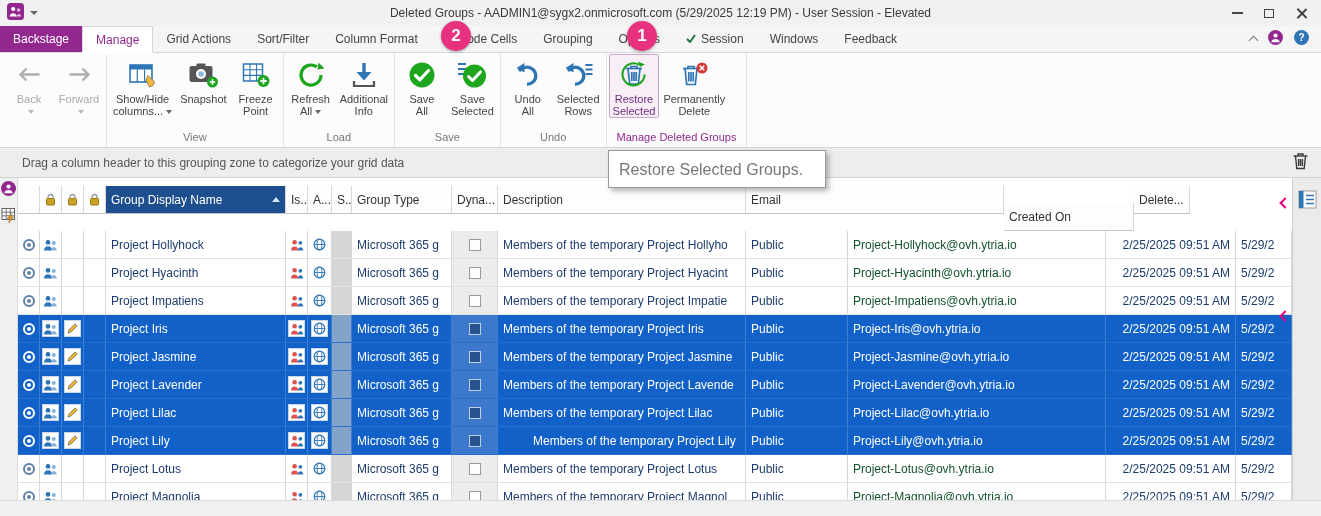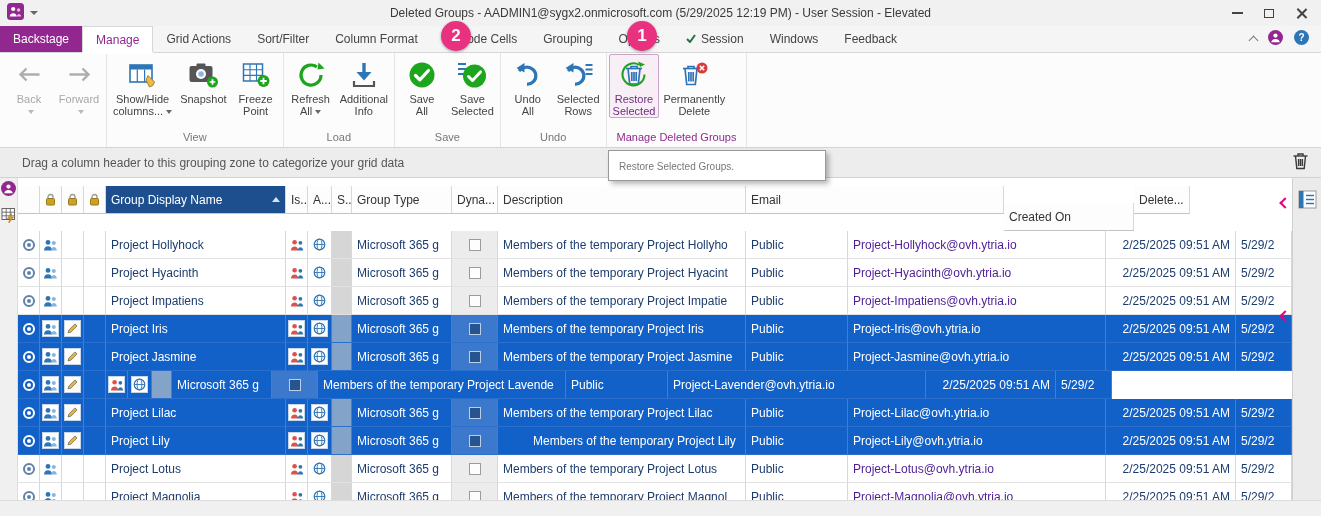--- a/index.html
+++ b/index.html
@@ -50,21 +50,21 @@
   .badge.b2{left:441px;top:21px}
   .badge.b1{left:627px;top:21px}
 
   
   .groupzone{position:absolute;top:148px;left:0;right:0;height:30px;background:#ededee;border-bottom:1px solid #d2d2d2;display:flex;align-items:center;padding:0 8px 0 22px;font-size:12px;color:#555}
   .gz-trash{margin-left:auto;display:flex;align-items:center;padding-right:4px}
 
   
   .tooltip{position:absolute;left:608px;top:150px;width:218px;background:#fff;border:1px solid #999;box-shadow:3px 3px 5px rgba(0,0,0,.28);z-index:70;padding:6px 10px 8px;font-size:12px}
   .tooltip-title{font-weight:bold;color:#1f1f1f;white-space:nowrap}
-  .tooltip-body{color:#777;margin-top:4px;font-size:10px}
+  .tooltip-body{color:#777;margin-top:4px;font-size:16px}
 
   
   .left-strip{position:absolute;left:0;top:178px;width:18px;height:322px;background:#f1f0f1;border-right:1px solid #ddd;display:flex;flex-direction:column;align-items:center;gap:6px;padding-top:3px}
   .right-strip{position:absolute;left:1292px;top:178px;width:29px;height:322px;background:#ebebeb;border-left:1px solid #cfcfcf;display:flex;flex-direction:column;align-items:center;padding-top:12px}
   .chev{position:absolute;width:8px;height:8px;border-left:2.5px solid #e6007e;border-bottom:2.5px solid #e6007e;transform:rotate(45deg);z-index:6}
   .chev.c1{left:1281px;top:199px}
   .chev.c2{left:1281px;top:312px}
   .bottom-strip{position:absolute;left:0;top:500px;width:100%;height:16px;background:#f1f0f1;border-top:1px solid #dcdcdc}
 
   
@@ -76,21 +76,21 @@
   .sorthead{background:#1d4f8f !important;color:#fff !important;justify-content:space-between !important}
   .tri-up{width:0;height:0;border-left:4px solid transparent;border-right:4px solid transparent;border-bottom:5px solid #d7e4f5;margin-left:4px}
   .grow{display:flex}
   .grow.sel .gcell{background:#1161c9;color:#fff;border-right-color:#3f7fd3;border-bottom-color:#2a6fcb}
   .gcell.scol{background:#d6d6d6}
   .grow.sel .gcell.scol{background:#84a3c9}
   .gcell.dynac{background:#ececec;justify-content:center}
   .grow.sel .gcell.dynac{background:#3c79cd}
   .cb{width:12px;height:12px;background:#fdfdfd;border:1px solid #9b9b9b}
   .grow.sel .cb{background:#27538f;border-color:#b9cfe8}
-  .gcell.emailc{color:#4c1d95}
+  .gcell.emailc{color:#14532d}
   .grow.sel .gcell.emailc{color:#fff}
   .gcell.rightal{justify-content:flex-end}
   .eye{width:12px;height:12px;border:2px solid #5f82a8;border-radius:50%;position:relative;flex:none}
   .eye::after{content:"";position:absolute;left:50%;top:50%;width:4px;height:4px;margin:-2px 0 0 -2px;border-radius:50%;background:#5f82a8}
   .grow.sel .eye{border-color:#fff}
   .grow.sel .eye::after{background:#fff}
   .iconbox{display:flex;align-items:center;justify-content:center;flex:none}
   .grow.sel .iconbox{width:17px;height:17px;background:#fff;border:1px solid #c8d6ea}
 </style>
 </head>
@@ -708,20 +708,21 @@
             </span>
           </div>
           <div class="gcell center" style="width: 22px;">
             <span class="iconbox">
               <svg width="11" height="11" viewBox="0 0 11 11">
                 <path d="M1 10l.9-3L8 .9 10.1 3 4 9.1z" fill="#f0b429" stroke="#6b6b6b" stroke-width="0.8"></path>
               </svg>
             </span>
           </div>
           <div class="gcell" style="width: 22px;"></div>
+          <div class="gcell" style="width: 180px;">Project Lavender</div>
           <div class="gcell center" style="width: 22px;">
             <span class="iconbox">
               <svg width="14" height="12" viewBox="0 0 14 12">
                 <circle cx="4.6" cy="3.2" r="2.3" fill="#d9534f"></circle>
                 <path d="M1 11.5c0-2.5 1.6-3.9 3.6-3.9s3.6 1.4 3.6 3.9z" fill="#d9534f"></path>
                 <circle cx="10.4" cy="3.8" r="1.9" fill="#2e75b6"></circle>
                 <path d="M7.8 11.5c.2-2.1 1.3-3.3 2.6-3.3 1.4 0 2.6 1.2 2.9 3.3z" fill="#2e75b6"></path>
               </svg>
             </span>
           </div>

